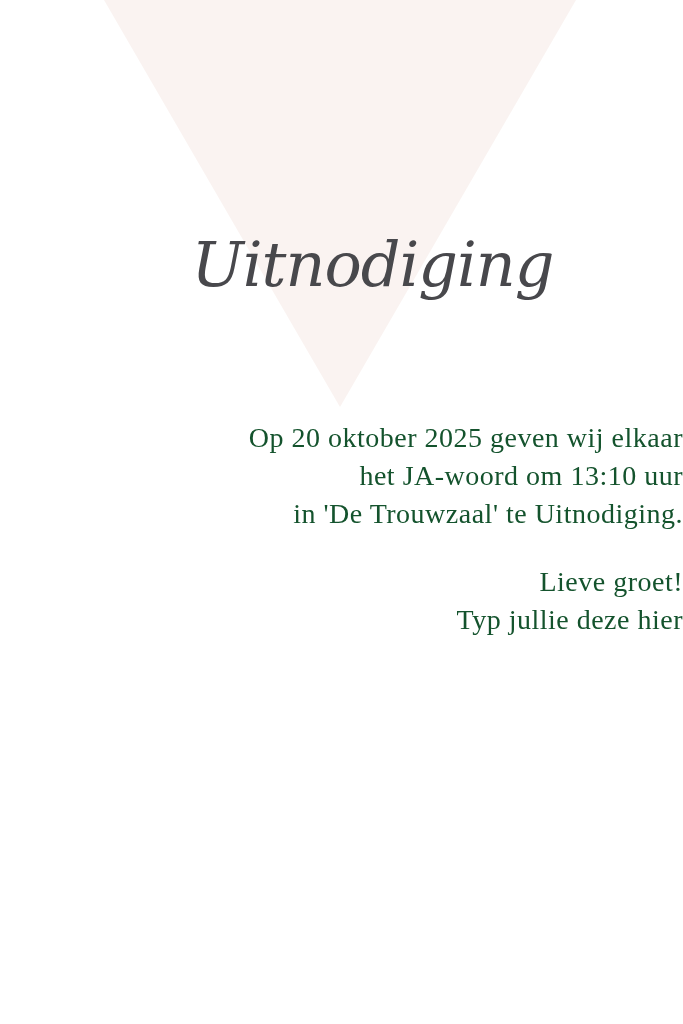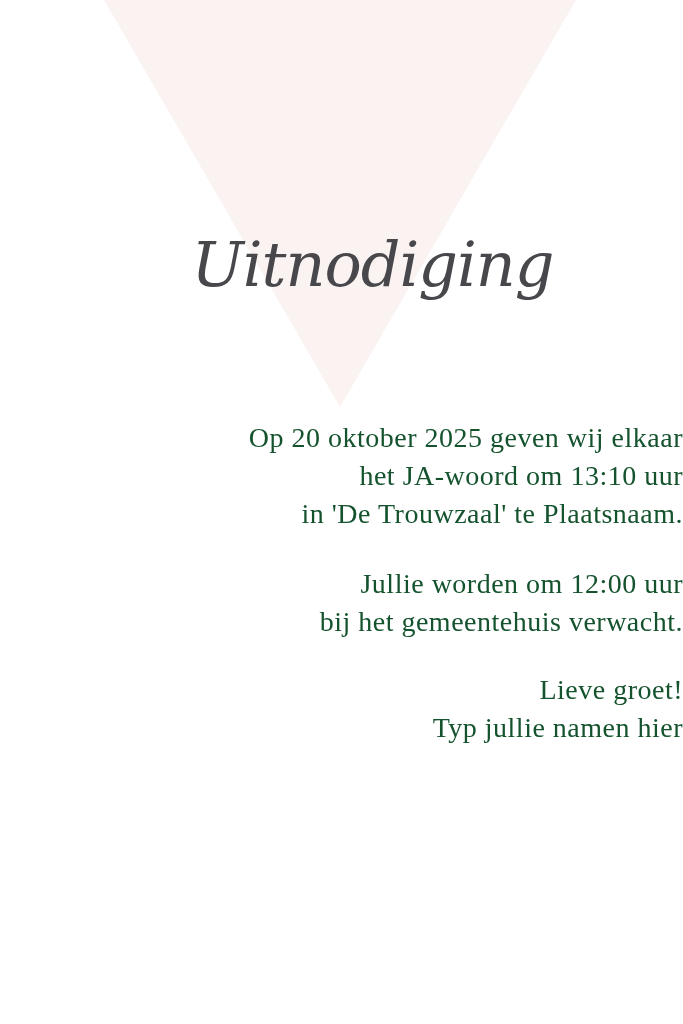--- a/index.html
+++ b/index.html
@@ -66,29 +66,25 @@
 
   <div class="triangle"></div>
 
   <h1 class="title">Uitnodiging</h1>
 
   <div class="body-text">
 
     <p class="para-1">
       <span class="line">Op 20 oktober 2025 geven wij elkaar</span>
       <span class="line">het JA-woord om 13:10 uur</span>
-      <span class="line">in 'De Trouwzaal' te Plaatsnaam.</span>
+      <span class="line">in 'De Trouwzaal' te Uitnodiging.</span>
     </p>
 
 
-    <p class="para-3">
-      <span class="line">Jullie worden om 12:00 uur</span>
-      <span class="line">bij het gemeentehuis verwacht.</span>
-    </p>
 
     <p class="para-4">
       <span class="line">Lieve groet!</span>
-      <span class="line">Typ jullie namen hier</span>
+      <span class="line">Typ jullie deze hier</span>
     </p>
 
   </div>
 
 </div>
 
 </body></html>

